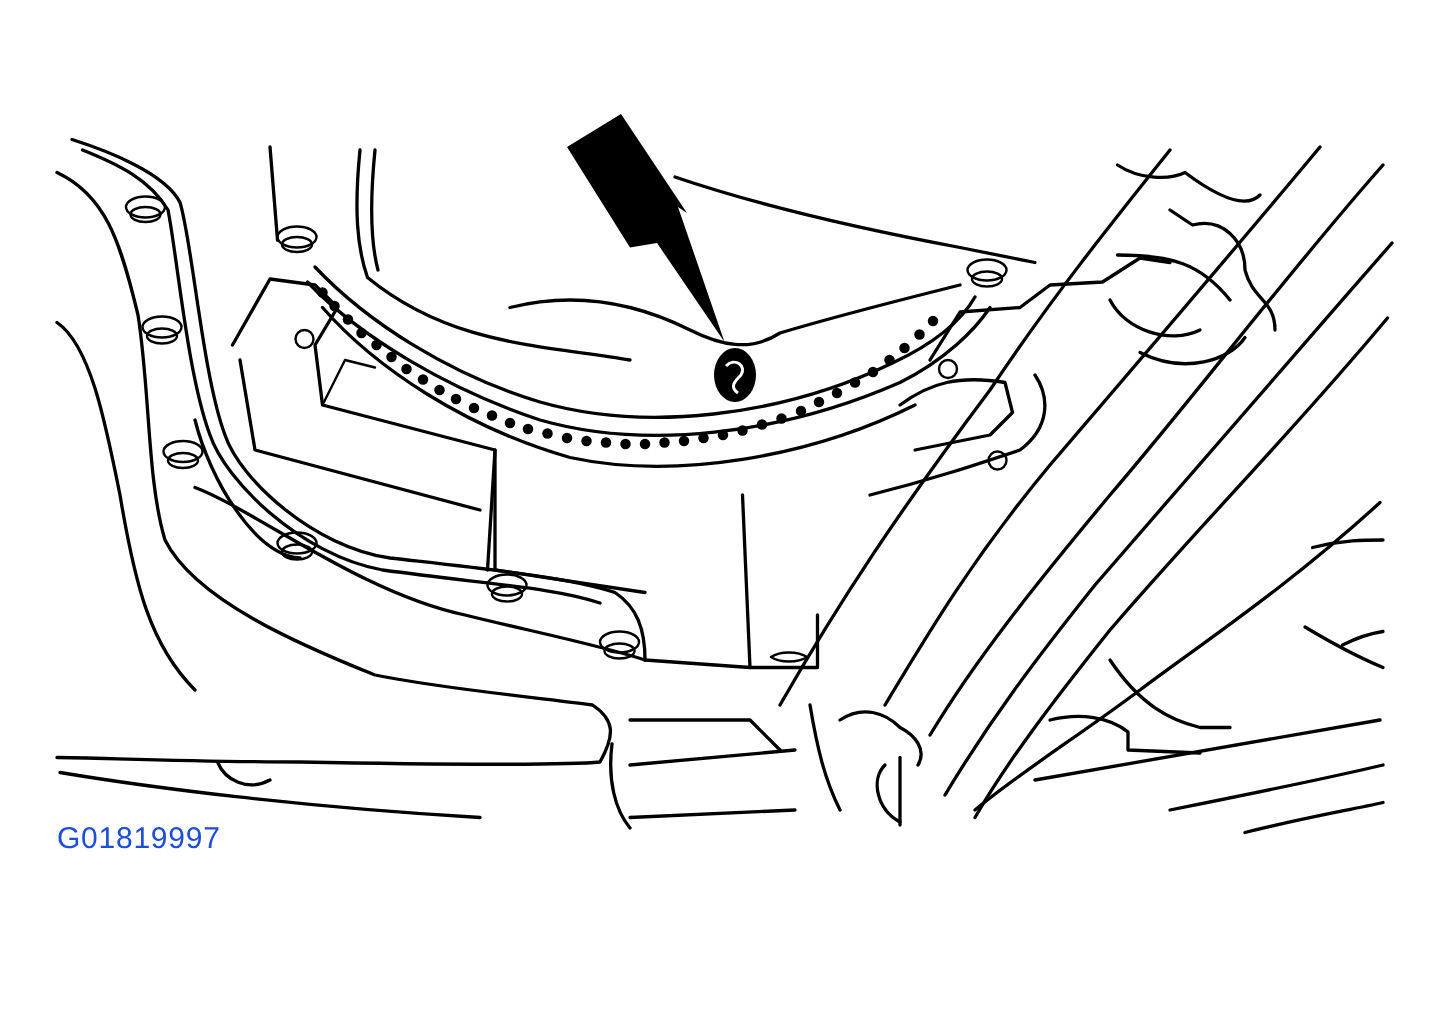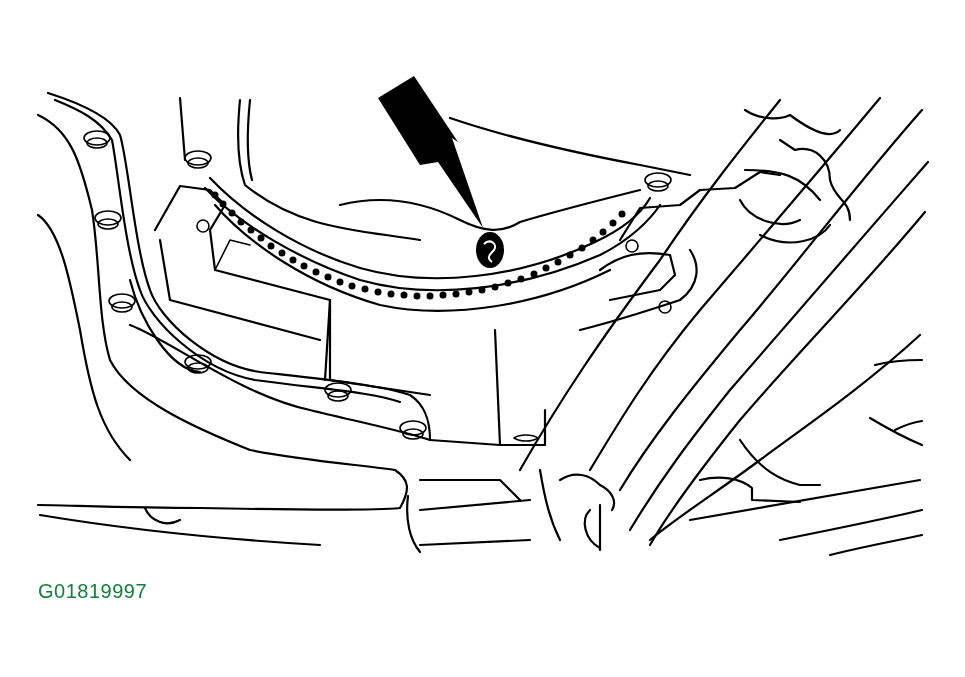--- a/index.html
+++ b/index.html
@@ -1,19 +1,19 @@
 <!DOCTYPE html>
 <html><head>
   <meta charset="utf-8">
   <style>
     html, body { margin: 0; padding: 0; background: #ffffff; }
     body { width: 965px; height: 677px; position: relative; overflow: hidden; font-family: "Liberation Sans", sans-serif; }
     .figure { position: absolute; left: 0; top: 0; width: 965px; height: 570px; }
     .figure svg { width: 965px; height: 570px; display: block; }
-    .fig-id { position: absolute; left: 38px; top: 580px; font-size: 20px; color: #15803d; letter-spacing: 0.5px; font-family: "Liberation Sans", sans-serif; }
+    .fig-id { position: absolute; left: 38px; top: 548px; font-size: 20px; color: #1d4ed8; letter-spacing: 0.5px; font-family: "Liberation Sans", sans-serif; }
     .ln { fill: none; stroke: #000; stroke-width: 2.2; stroke-linecap: round; stroke-linejoin: round; }
     .thin { fill: none; stroke: #000; stroke-width: 1.6; stroke-linecap: round; stroke-linejoin: round; }
   </style>
 </head>
 <body>
 
 <div class="figure">
   <svg viewBox="0 0 965 570" xmlns="http://www.w3.org/2000/svg">
 
     <g>

